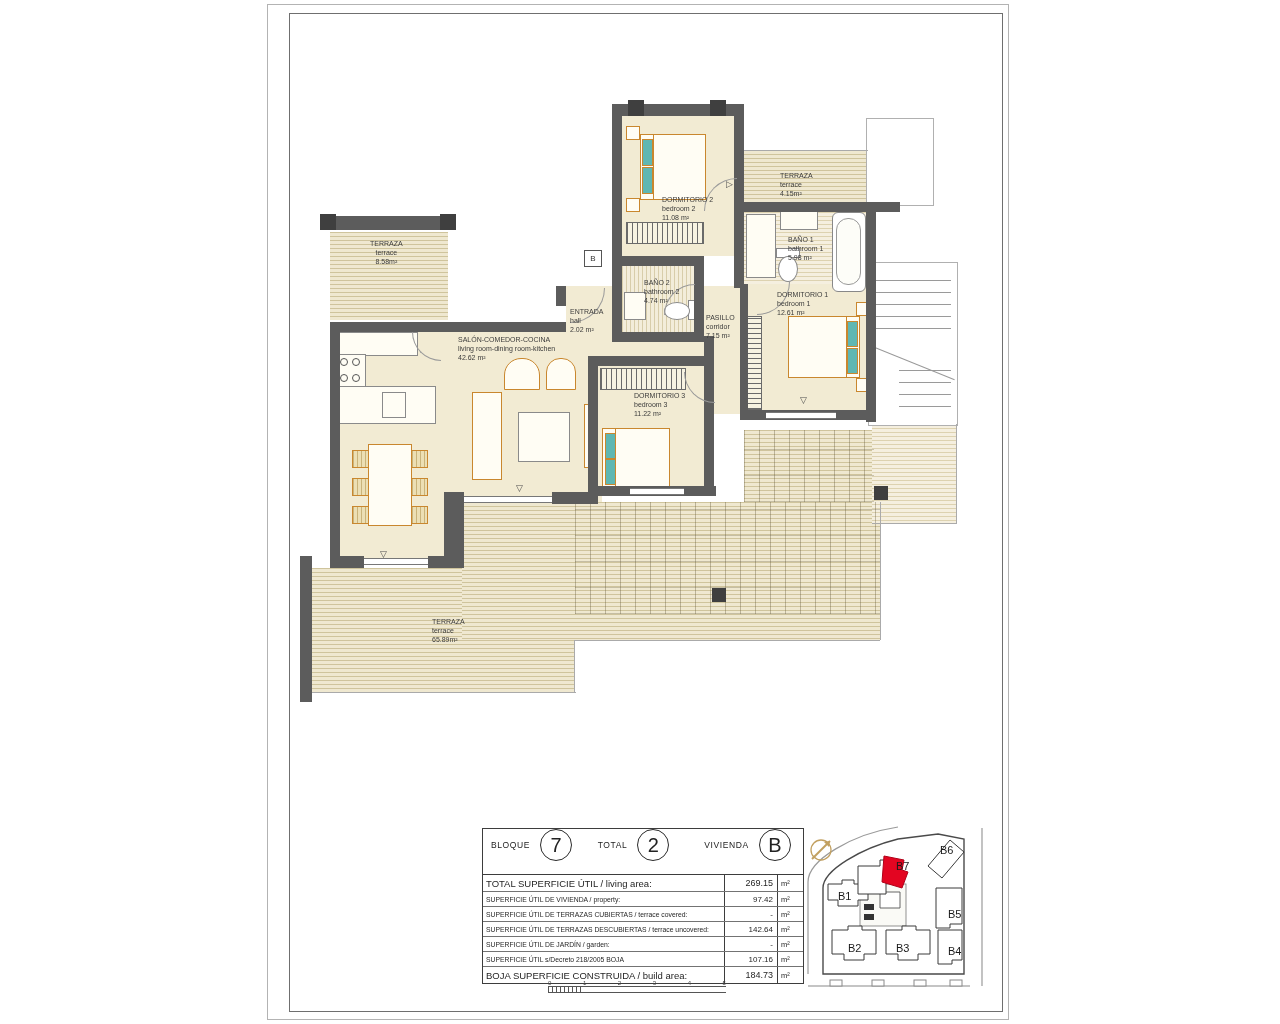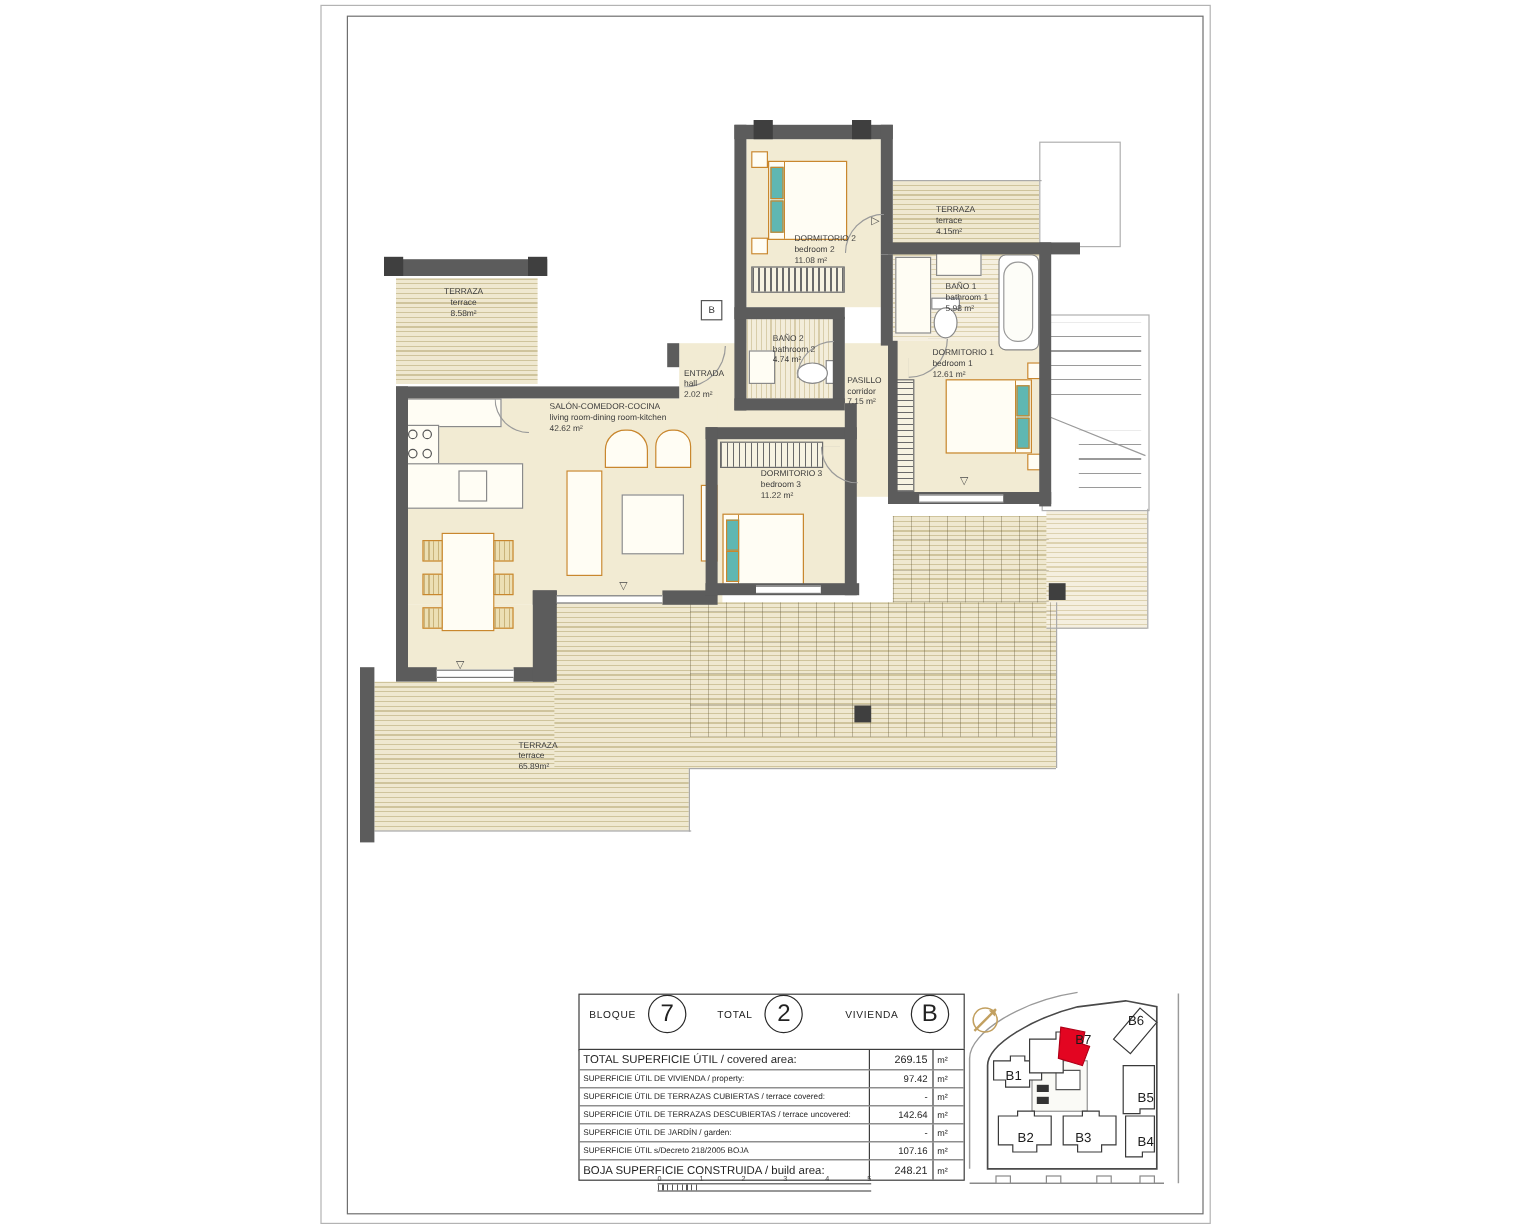--- a/index.html
+++ b/index.html
@@ -282,21 +282,21 @@
       <span class="circle">2</span>
     </div>
     <div class="tb-sec">
       <span class="tbh-label">VIVIENDA</span>
       <span class="circle">B</span>
     </div>
   </div>
 
   <div class="abs tbox" style="left:482px;top:874px;width:320px;">
     <div class="tb-row big" style="border-top:none;">
-      <div class="lab">TOTAL SUPERFICIE ÚTIL / covered area:</div>
+      <div class="lab">TOTAL SUPERFICIE ÚTIL / living area:</div>
       <div class="val">269.15</div>
       <div class="unit">m²</div>
     </div>
     <div class="tb-row">
       <div class="lab">SUPERFICIE ÚTIL DE VIVIENDA / property:</div>
       <div class="val">97.42</div>
       <div class="unit">m²</div>
     </div>
     <div class="tb-row">
       <div class="lab">SUPERFICIE ÚTIL DE TERRAZAS CUBIERTAS / terrace covered:</div>
@@ -313,21 +313,21 @@
       <div class="val">-</div>
       <div class="unit">m²</div>
     </div>
     <div class="tb-row">
       <div class="lab">SUPERFICIE ÚTIL s/Decreto 218/2005 BOJA</div>
       <div class="val">107.16</div>
       <div class="unit">m²</div>
     </div>
     <div class="tb-row big">
       <div class="lab">BOJA SUPERFICIE CONSTRUIDA / build area:</div>
-      <div class="val">248.21</div>
+      <div class="val">184.73</div>
       <div class="unit">m²</div>
     </div>
   </div>
 
   <div class="abs" style="left:548px;top:980px;width:178px;">
     <div class="scale-ticks">
       <span>0</span>
       <span>1</span>
       <span>2</span>
       <span>3</span>

